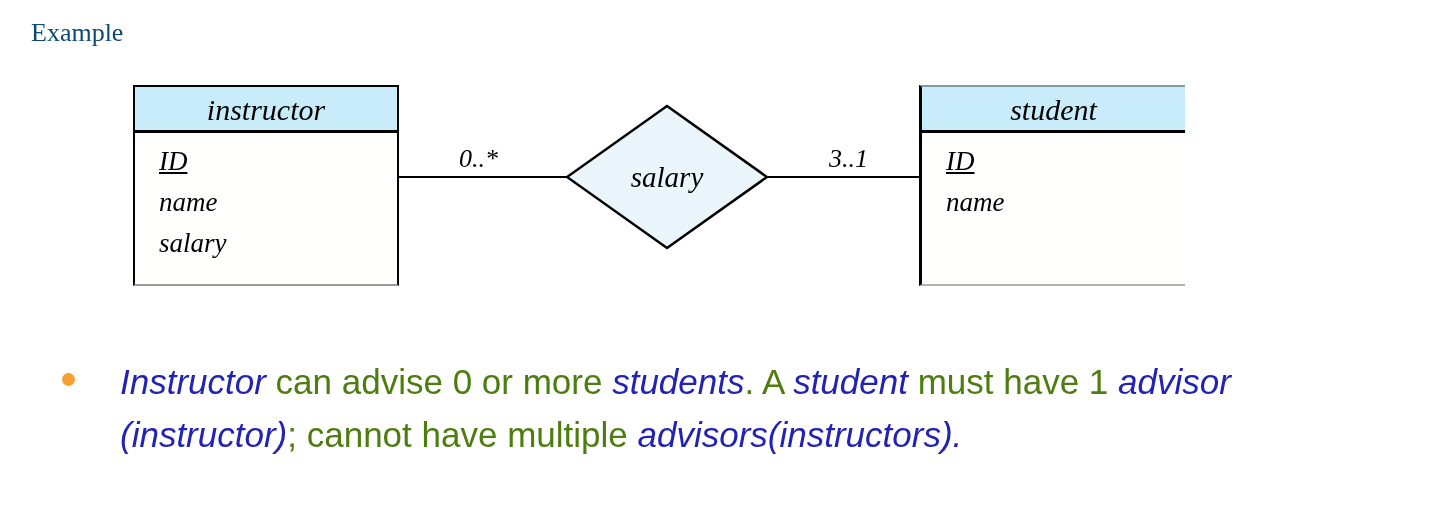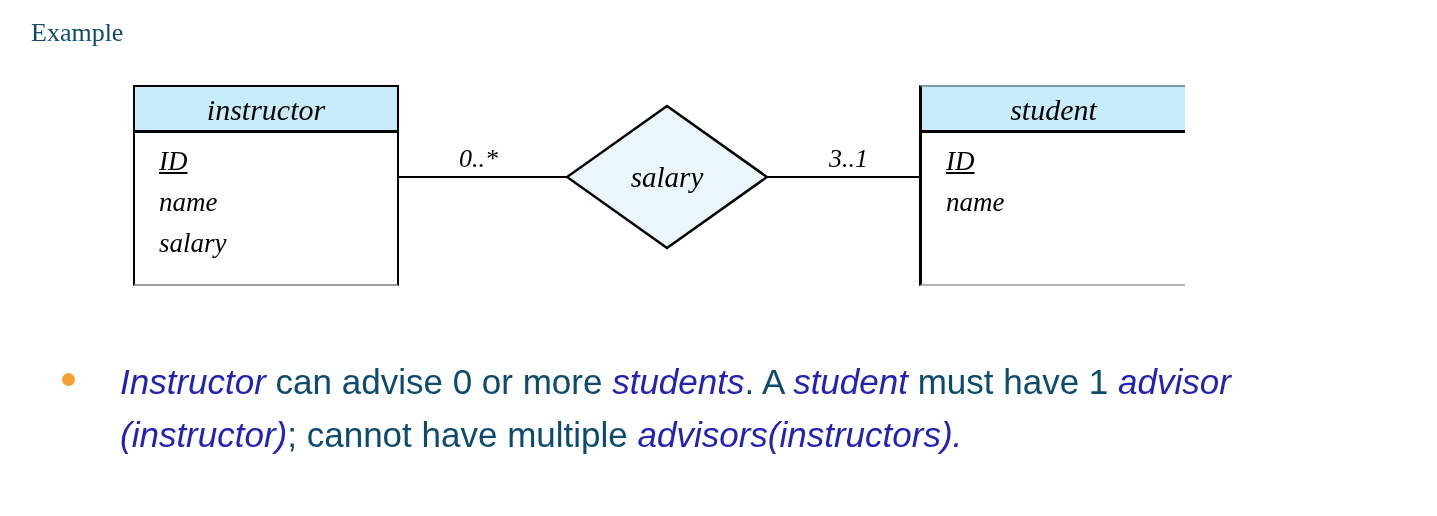--- a/index.html
+++ b/index.html
@@ -177,21 +177,21 @@
     font-size: 35px;
     line-height: 53px;
     color: #000000;
   }
   #bullet-text .em {
     font-style: italic;
     color: #2222b4;
   }
   #bullet-text .plain {
     font-style: normal;
-    color: #0c4a6e;
+    color: #4d7c0f;
   }
 </style>
 </head>
 <body>
 
 <div id="slide-title">Example</div>
 
 <div id="diagram">
 
   <div class="entity" id="entity-instructor" style="background: rgb(255, 255, 253);">

